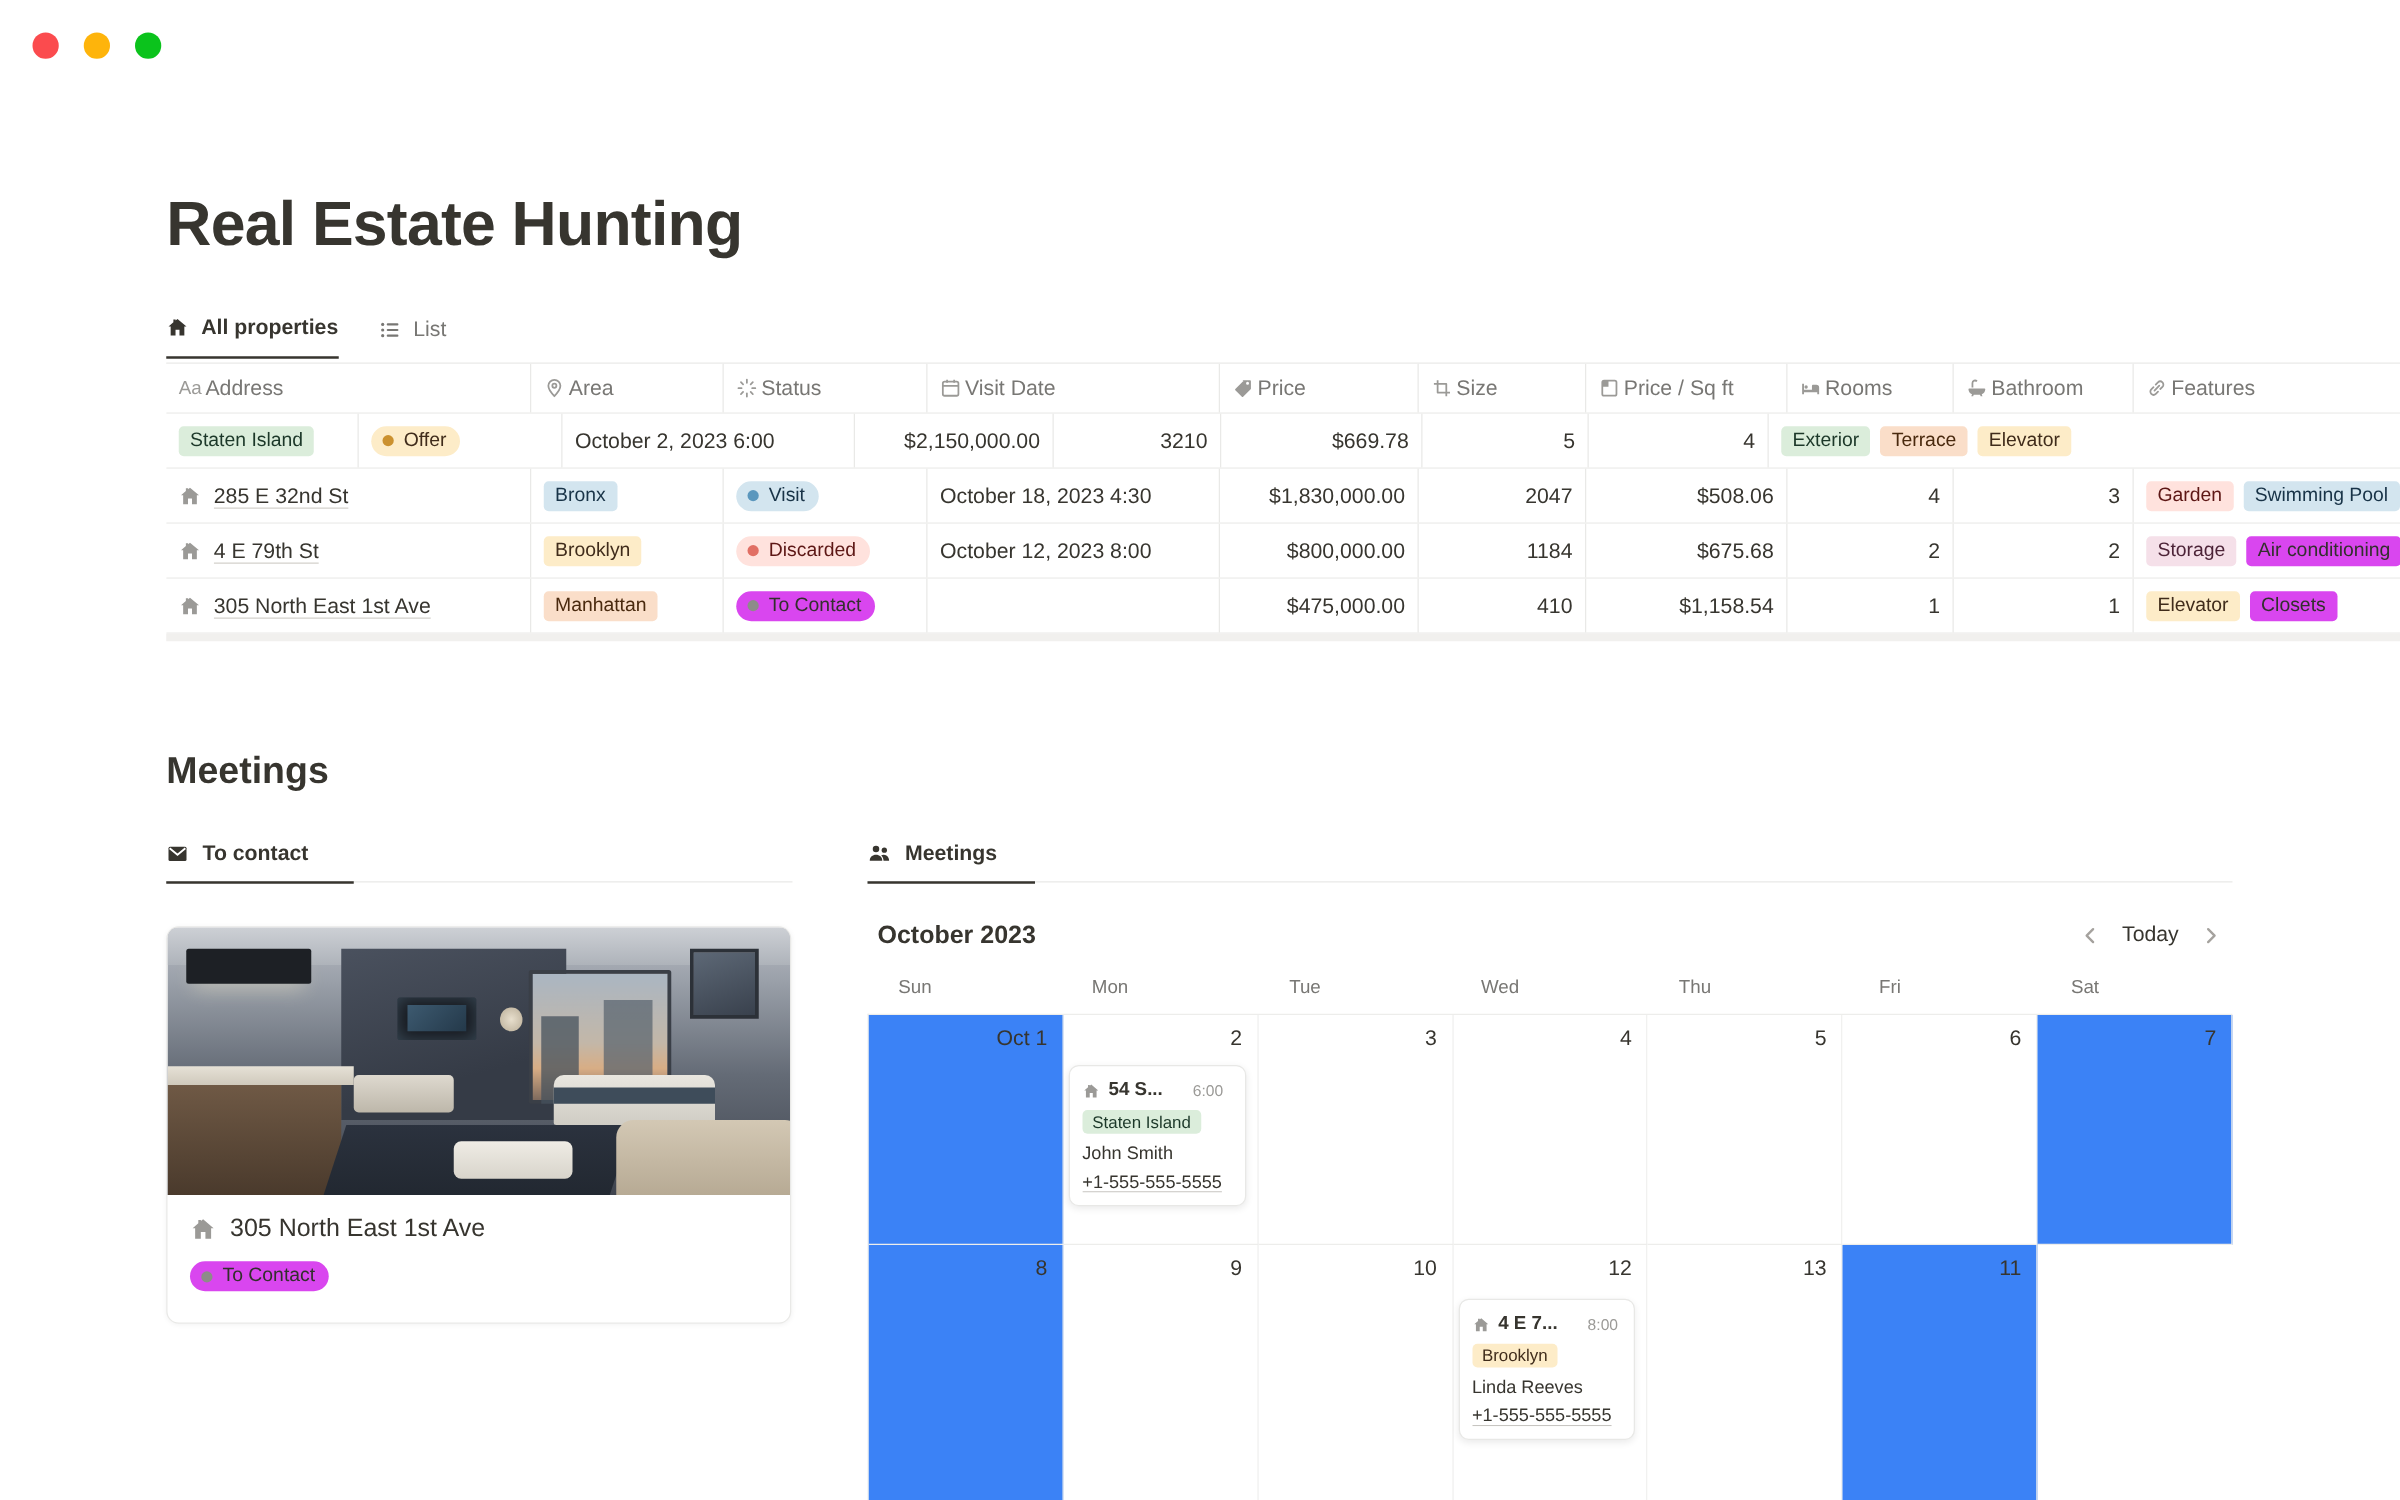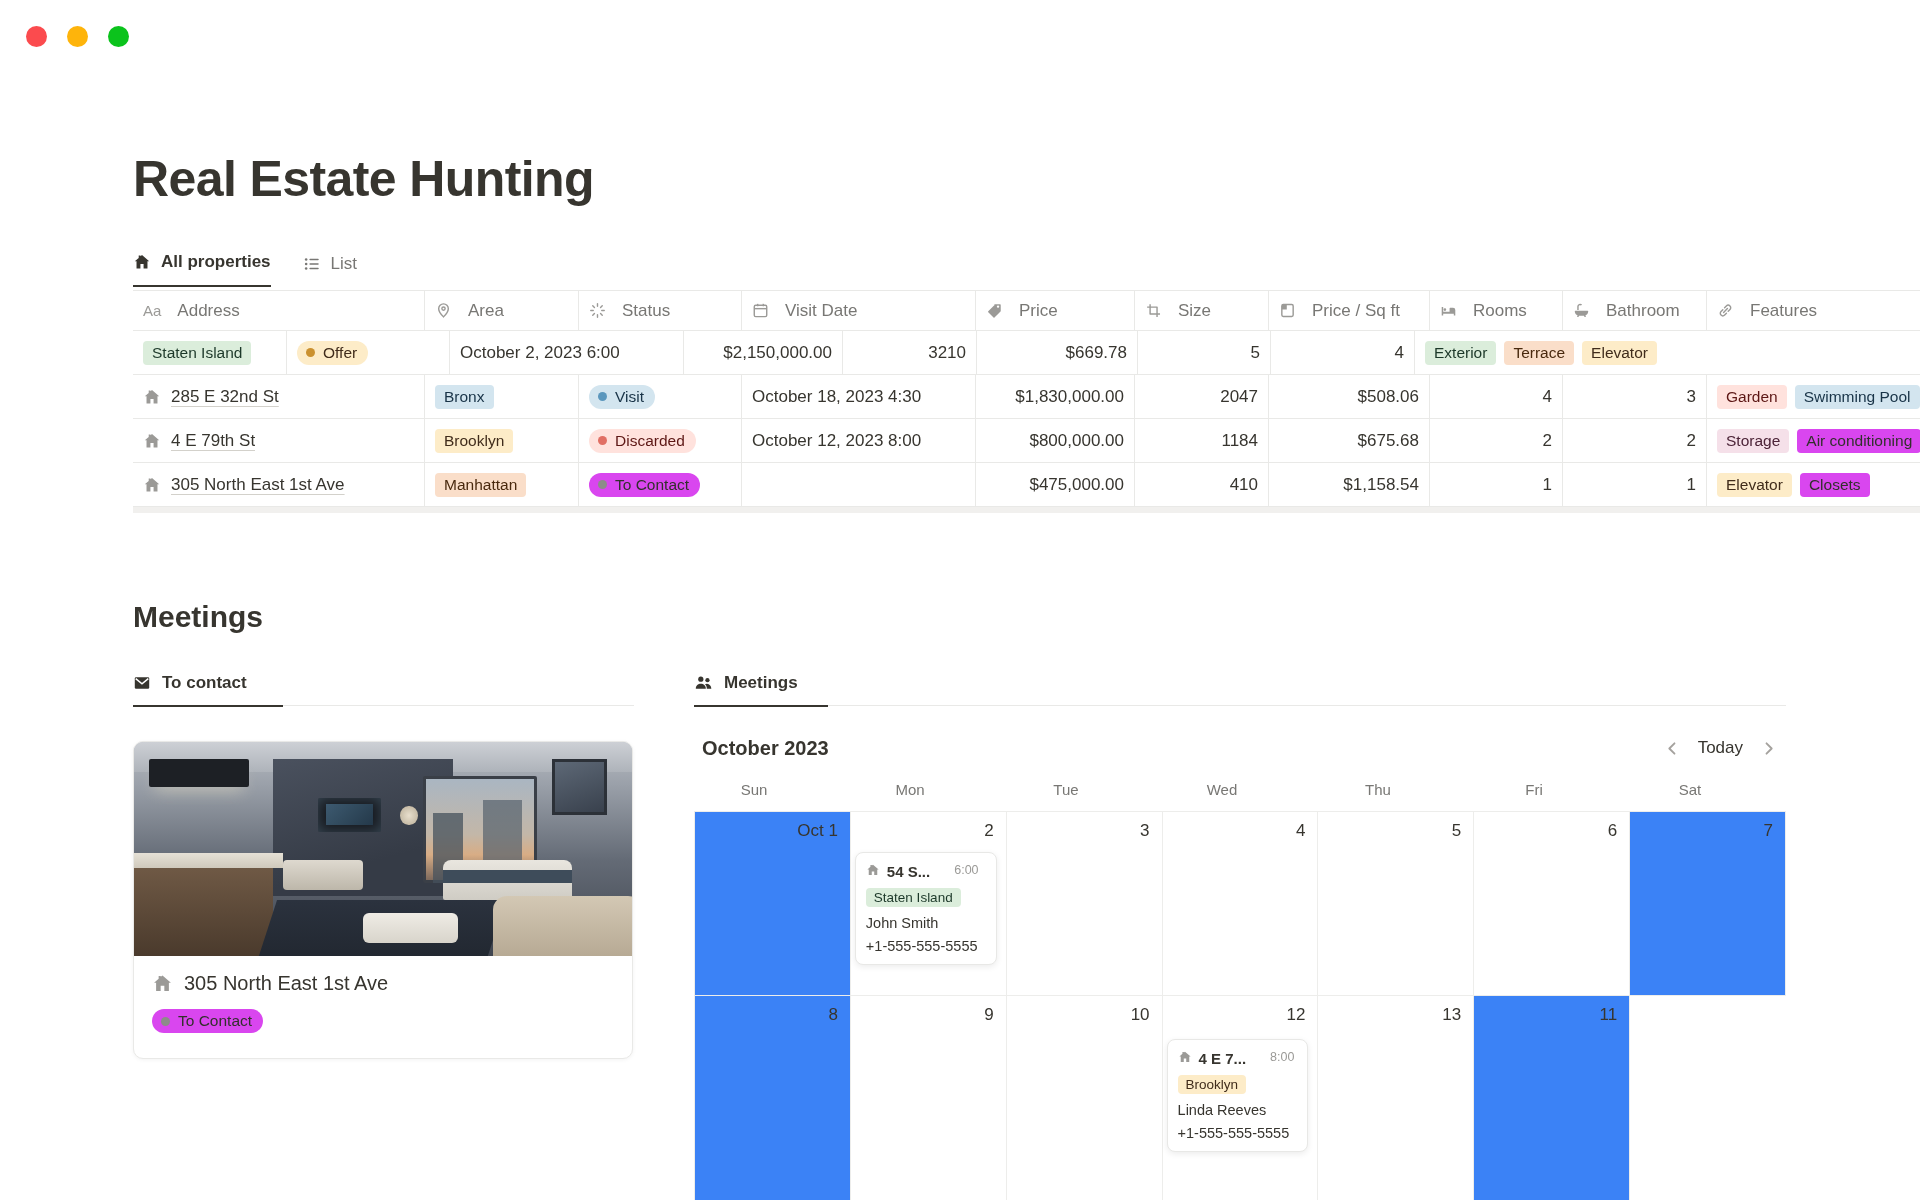--- a/index.html
+++ b/index.html
@@ -24,21 +24,21 @@
   .ic{flex:none;display:inline-block}
   .gray{color:#9B9A97}
   .dark{color:#37352F}
 
   
   .ptable{position:absolute;left:133px;top:290px;right:0;overflow:hidden;border-top:1px solid #E9E9E7}
   .trow{display:flex;border-bottom:1px solid #E9E9E7;height:44px;background:#fff}
   .trow.theader{height:40px}
   .tcell{flex:none;display:flex;align-items:center;padding:0 10px;border-right:1px solid #E9E9E7;
          font-size:17px;overflow:hidden;white-space:nowrap}
-  .theader .tcell{color:#787774;gap:16px}
+  .theader .tcell{color:#787774;gap:3px}
   .col-address{width:292px}.col-area{width:154px}.col-status{width:163px}.col-visit{width:234px}
   .col-price{width:159px}.col-size{width:134px}.col-psf{width:161px}.col-rooms{width:133px}
   .col-bath{width:144px}.col-features{width:430px;border-right:none;gap:8px}
   .num{justify-content:flex-end}
   .addr{gap:10px}
   .addr .link{font-weight:500;text-decoration:underline;text-decoration-color:#D3D1CB;
               text-decoration-thickness:1.5px;text-underline-offset:3.5px;overflow:hidden;text-overflow:ellipsis}
   .table-bottom{position:absolute;left:133px;top:507px;right:0;height:6px;background:#F1F0EE}
 
   
@@ -74,34 +74,34 @@
   .ply{position:absolute}
   .card-body{padding:16px 18px}
   .card-addr{display:flex;gap:11px;align-items:center;font-size:20px;font-weight:500;margin-bottom:14px}
 
   
   .calhead{position:absolute;left:694px;top:724px;width:1092px;height:48px;display:flex;align-items:center}
   .month{font-size:20px;font-weight:700;margin-left:8px}
   .calnav{margin-left:auto;display:flex;align-items:center;gap:16px;margin-right:8px}
   .navbtn{color:#A5A29E;cursor:pointer;display:flex;align-items:center}
   .today{font-size:17px;cursor:pointer}
-  .dayhead{position:absolute;left:676px;top:781px;width:1092px;display:grid;
+  .dayhead{position:absolute;left:654px;top:781px;width:1092px;display:grid;
            grid-template-columns:repeat(7,1fr);color:#787774;font-size:15px;text-align:center}
   .grid{position:absolute;left:694px;top:811px;width:1092px;height:389px;display:grid;
         grid-template-columns:repeat(7,1fr);grid-template-rows:184px auto;
         border-top:1px solid #EDEDEB;border-left:1px solid #EDEDEB}
   .cell{position:relative;border-right:1px solid #EDEDEB;border-bottom:1px solid #EDEDEB;background:#fff}
   .cell.wknd{background:#3b82f6}
   .cell.w2{border-bottom:none}
   .date{padding:9px 12px;text-align:right;font-size:17px}
 
   .event{position:absolute;top:40px;left:4px;right:9px;background:#fff;border:1px solid #E8E8E6;
          border-radius:8px;box-shadow:0 2px 6px rgba(15,15,15,.08);padding:10px 10px;overflow:hidden;cursor:pointer}
   .event.e2{top:43px}
-  .ehead{display:flex;align-items:flex-start;gap:7px;margin-bottom:8px}
+  .ehead{display:flex;align-items:flex-end;gap:7px;margin-bottom:8px}
   .etitle{font-size:15px;font-weight:700;white-space:nowrap}
   .etime{font-size:12.5px;color:#9B9A97;margin-left:17px}
   .event .tag{font-size:13.5px;padding:2px 8px;display:inline-block;margin-bottom:8px}
   .eperson{font-size:14.5px;margin-bottom:7px;white-space:nowrap}
   .ephone{font-size:14.5px;white-space:nowrap;overflow:hidden;text-decoration:underline;
           text-decoration-color:#C7C5C1;text-underline-offset:3px}
 </style>
 </head>
 <body>
 

